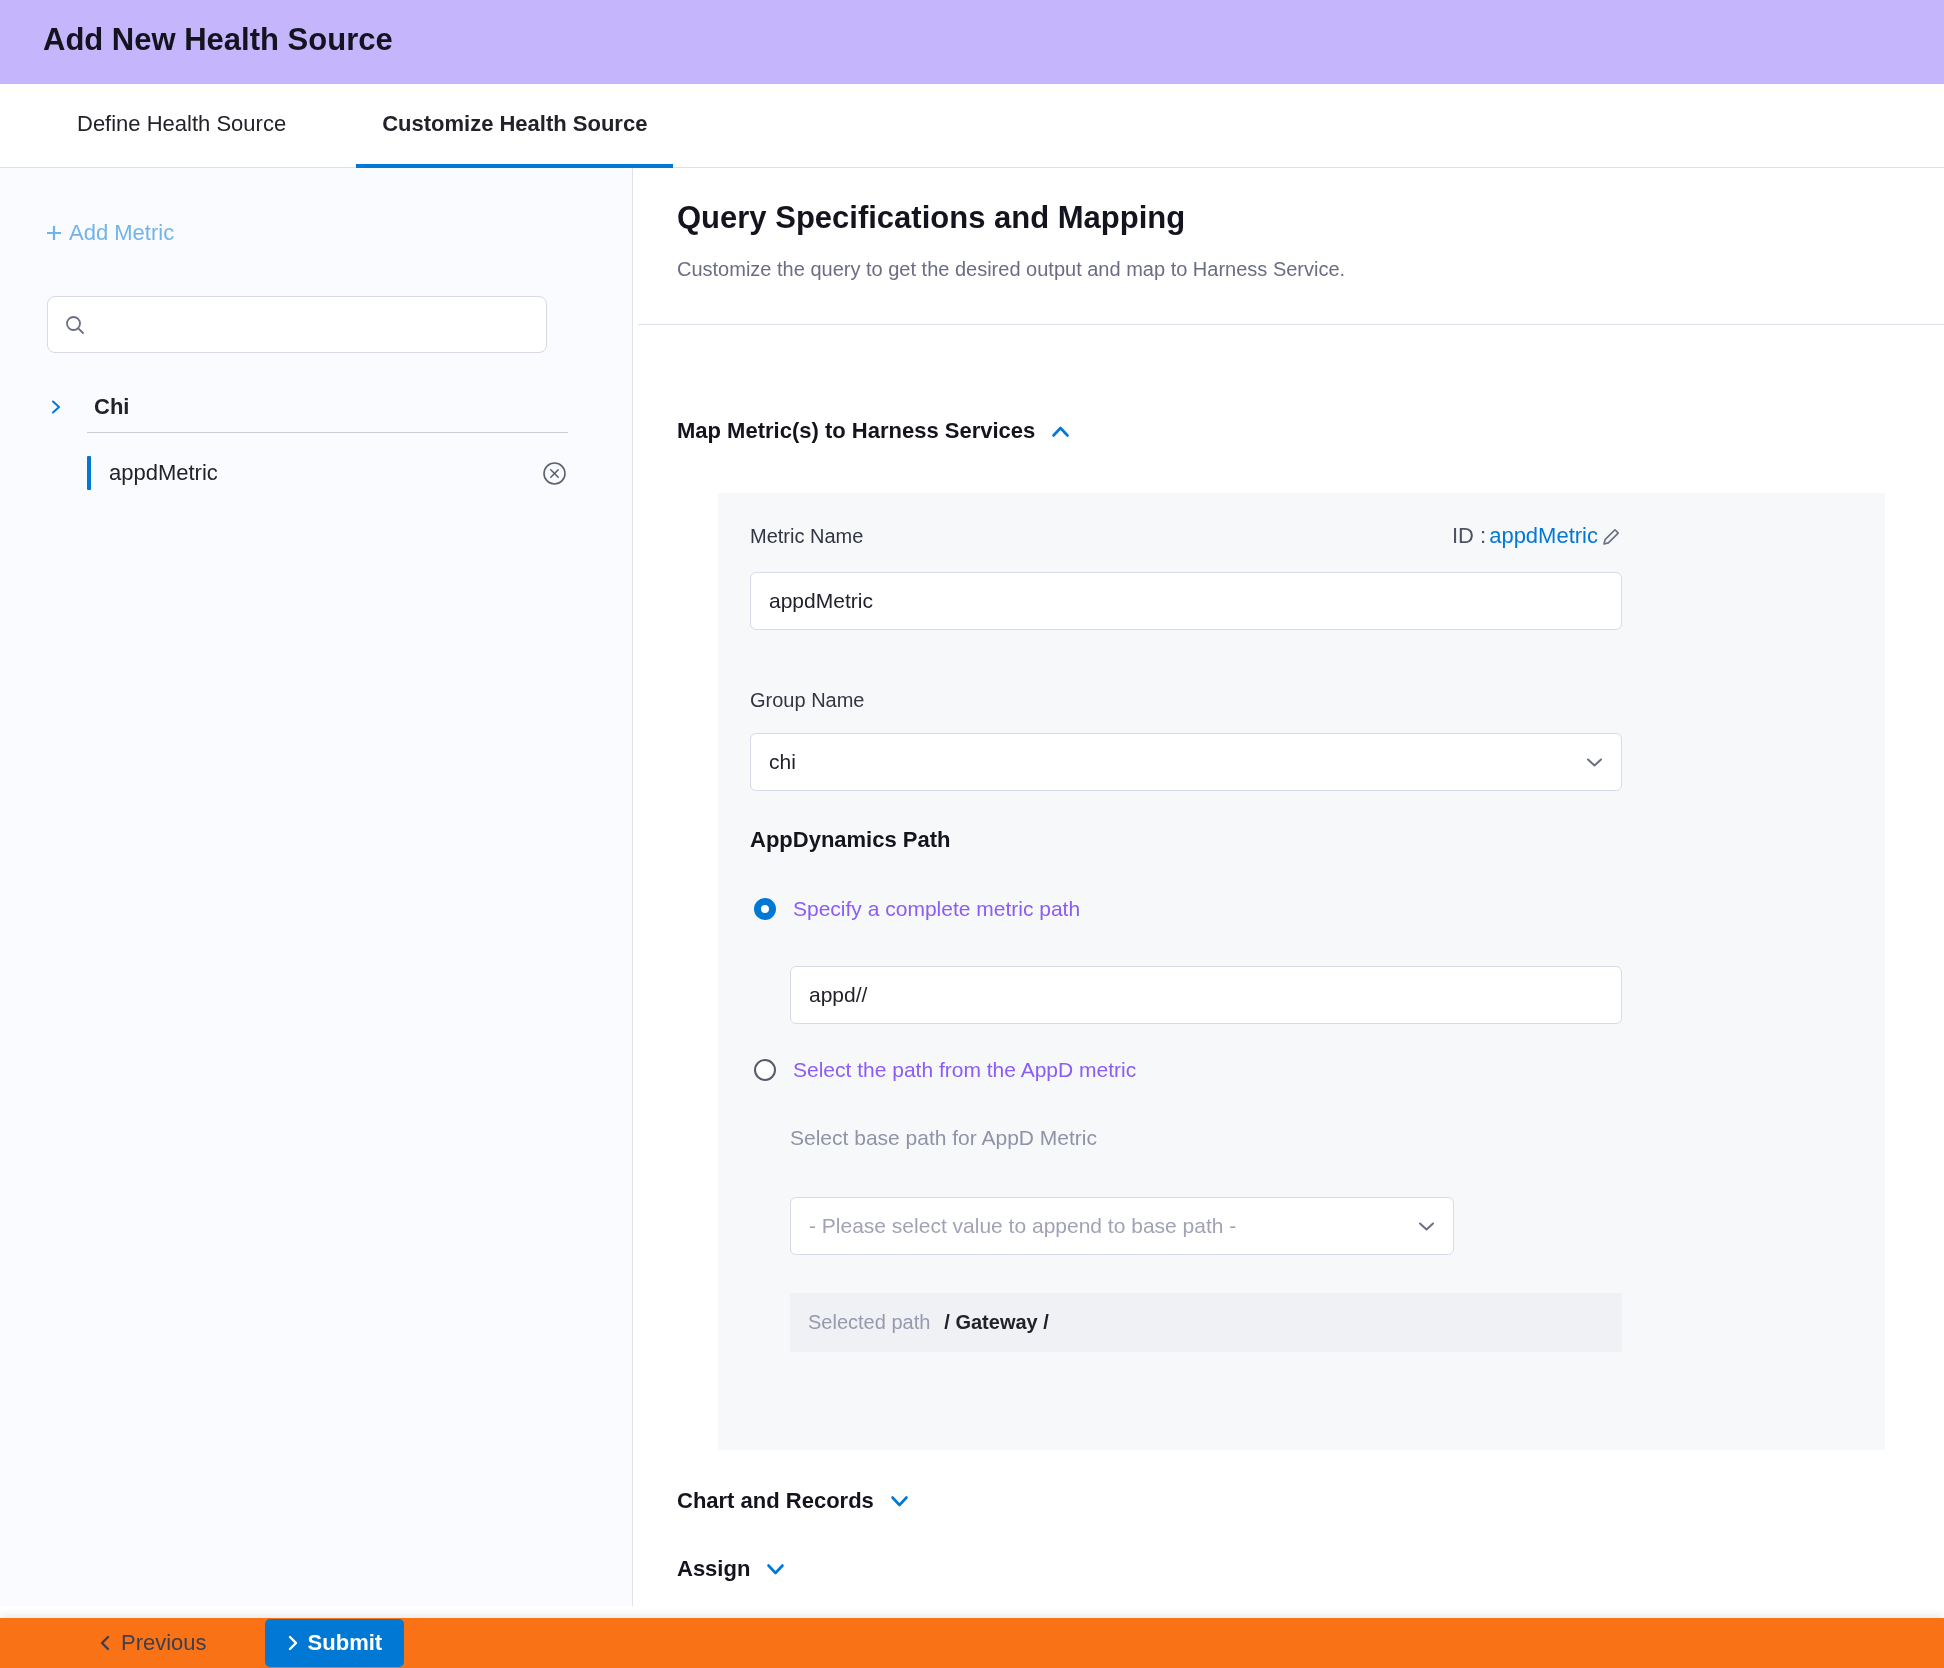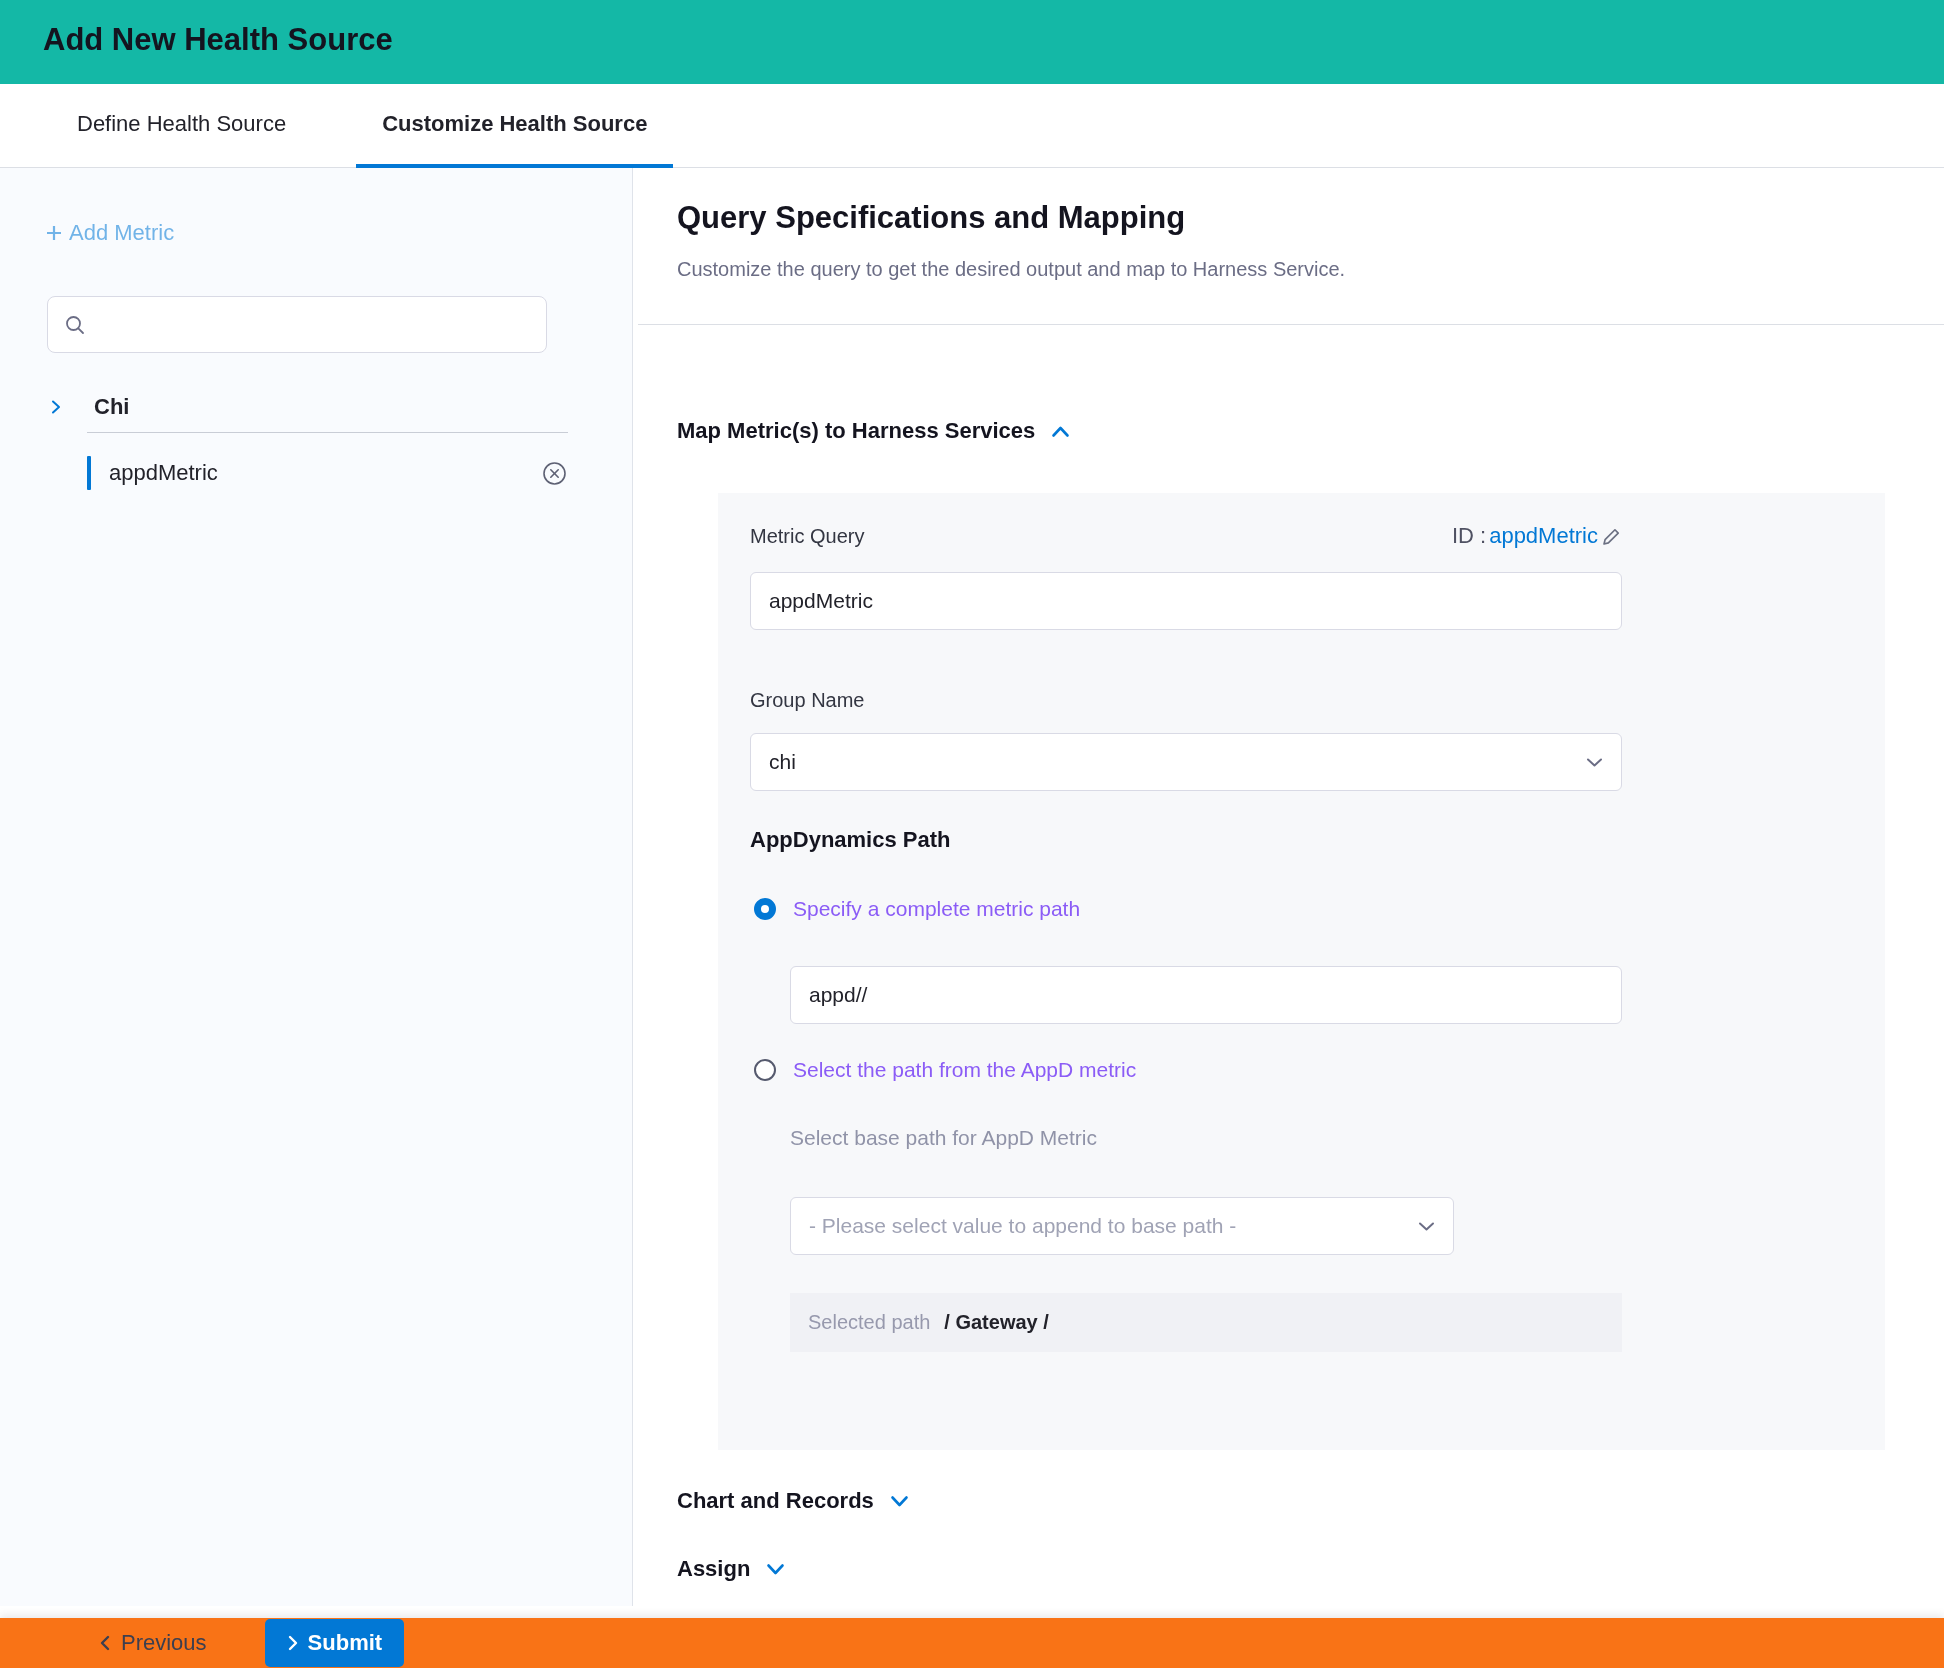--- a/index.html
+++ b/index.html
@@ -1,21 +1,21 @@
 <!DOCTYPE html>
 <html><head>
 <meta charset="utf-8">
 <style>
   * { box-sizing: border-box; }
   html,body { margin:0; padding:0; }
   body { font-family:"Liberation Sans", sans-serif; background:#e9e9ee; }
   .app { position:relative; width:1944px; height:1668px; background:#fff; overflow:hidden; }
 
   
-  .topbar { position:absolute; top:0; left:0; right:0; height:84px; background:#14b8a6; }
+  .topbar { position:absolute; top:0; left:0; right:0; height:84px; background:#c4b5fd; }
   .page-title { position:absolute; left:43px; top:22px; font-size:31px; font-weight:bold; color:#14141f; margin:0; }
 
   
   .tabbar { position:absolute; top:84px; left:0; right:0; height:84px; border-bottom:1px solid #dcdfe5;
             display:flex; align-items:stretch; padding-left:51px; gap:44px; background:#fff; }
   .tab { display:flex; align-items:center; font-size:22px; color:#22222a; padding:0 26px;
          cursor:pointer; border-bottom:4px solid transparent; margin-bottom:-1px; white-space:nowrap; }
   .tab.active { font-weight:bold; border-bottom-color:#0278d5; }
 
   
@@ -169,21 +169,21 @@
       <span>
         <svg width="19" height="13" viewBox="0 0 19 13">
             <polyline points="2.5,10.5 9.5,3 16.5,10.5" fill="none" stroke="#0278d5" stroke-width="2.6" stroke-linecap="round" stroke-linejoin="round"></polyline>
           </svg>
       </span>
     </div>
 
     <section class="panel">
 
       <div class="field-row1">
-        <span class="field-label">Metric Query</span>
+        <span class="field-label">Metric Name</span>
         <span class="id-group">
           <span>ID :</span>
           <span class="id-value">appdMetric</span>
           <button class="edit-id">
             <svg width="21" height="21" viewBox="0 0 20 20">
                 <path d="M13.3 3.6l3.1 3.1L7 16.1l-4.1 1 1-4.1 9.4-9.4z" fill="none" stroke="#6b7082" stroke-width="1.6" stroke-linejoin="round"></path>
               </svg>
           </button>
         </span>
       </div>

